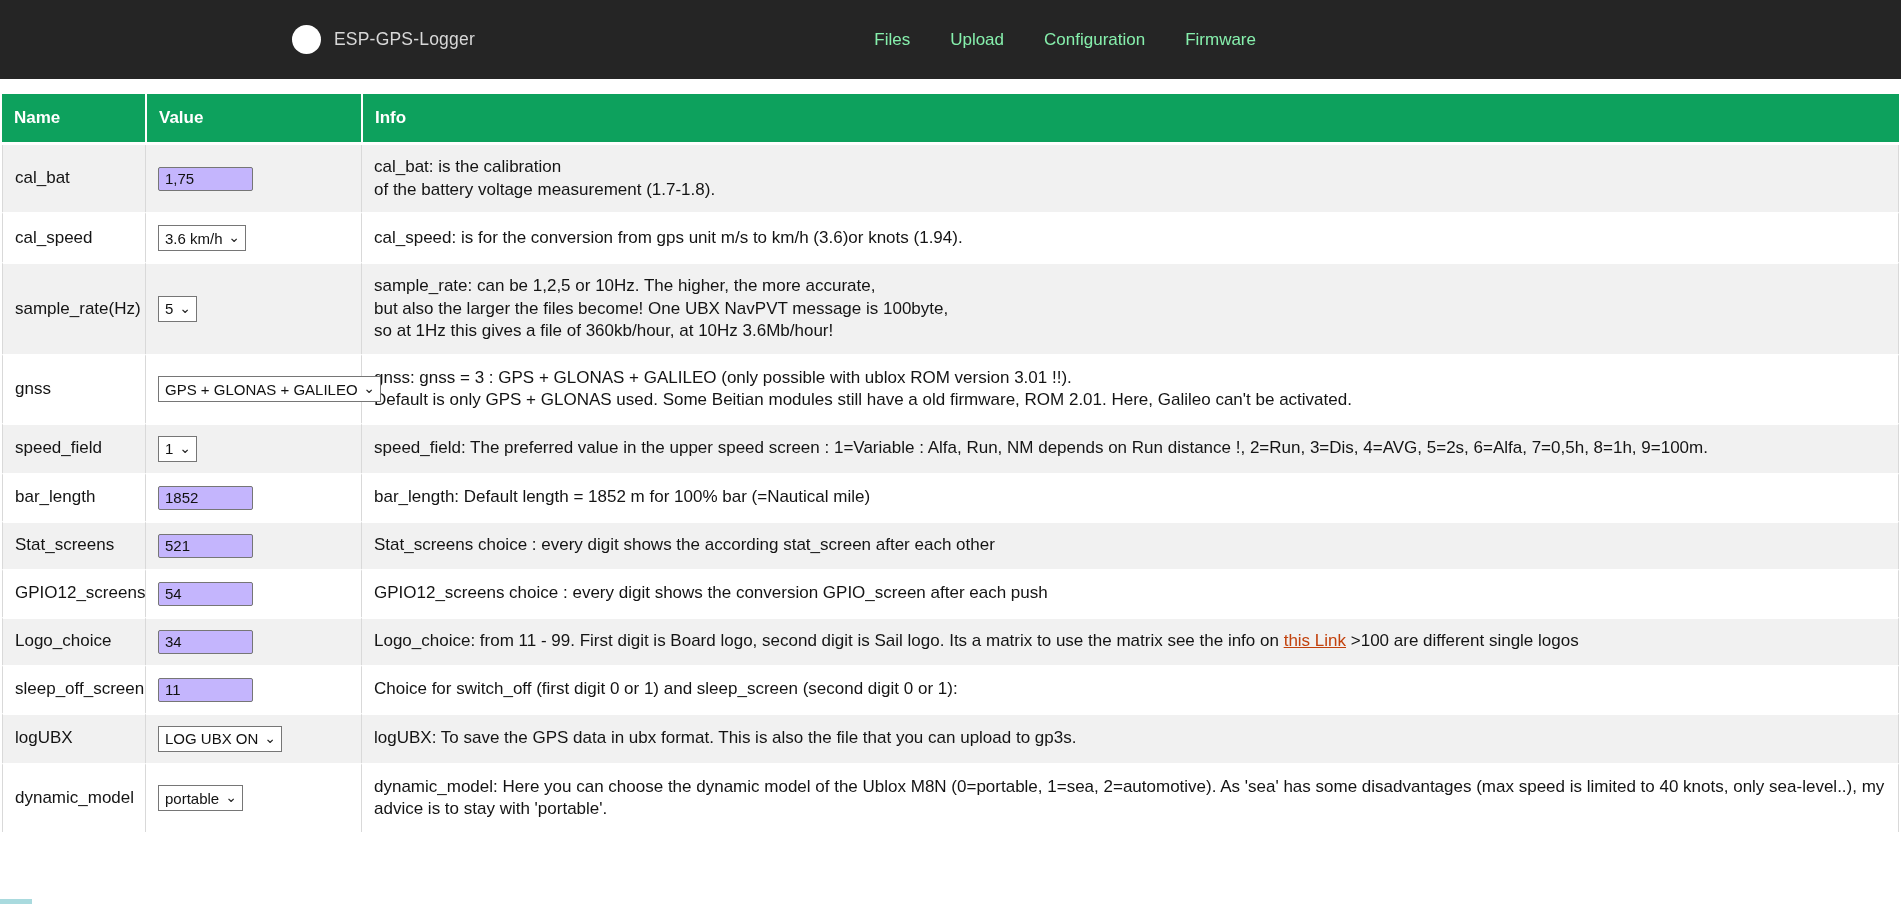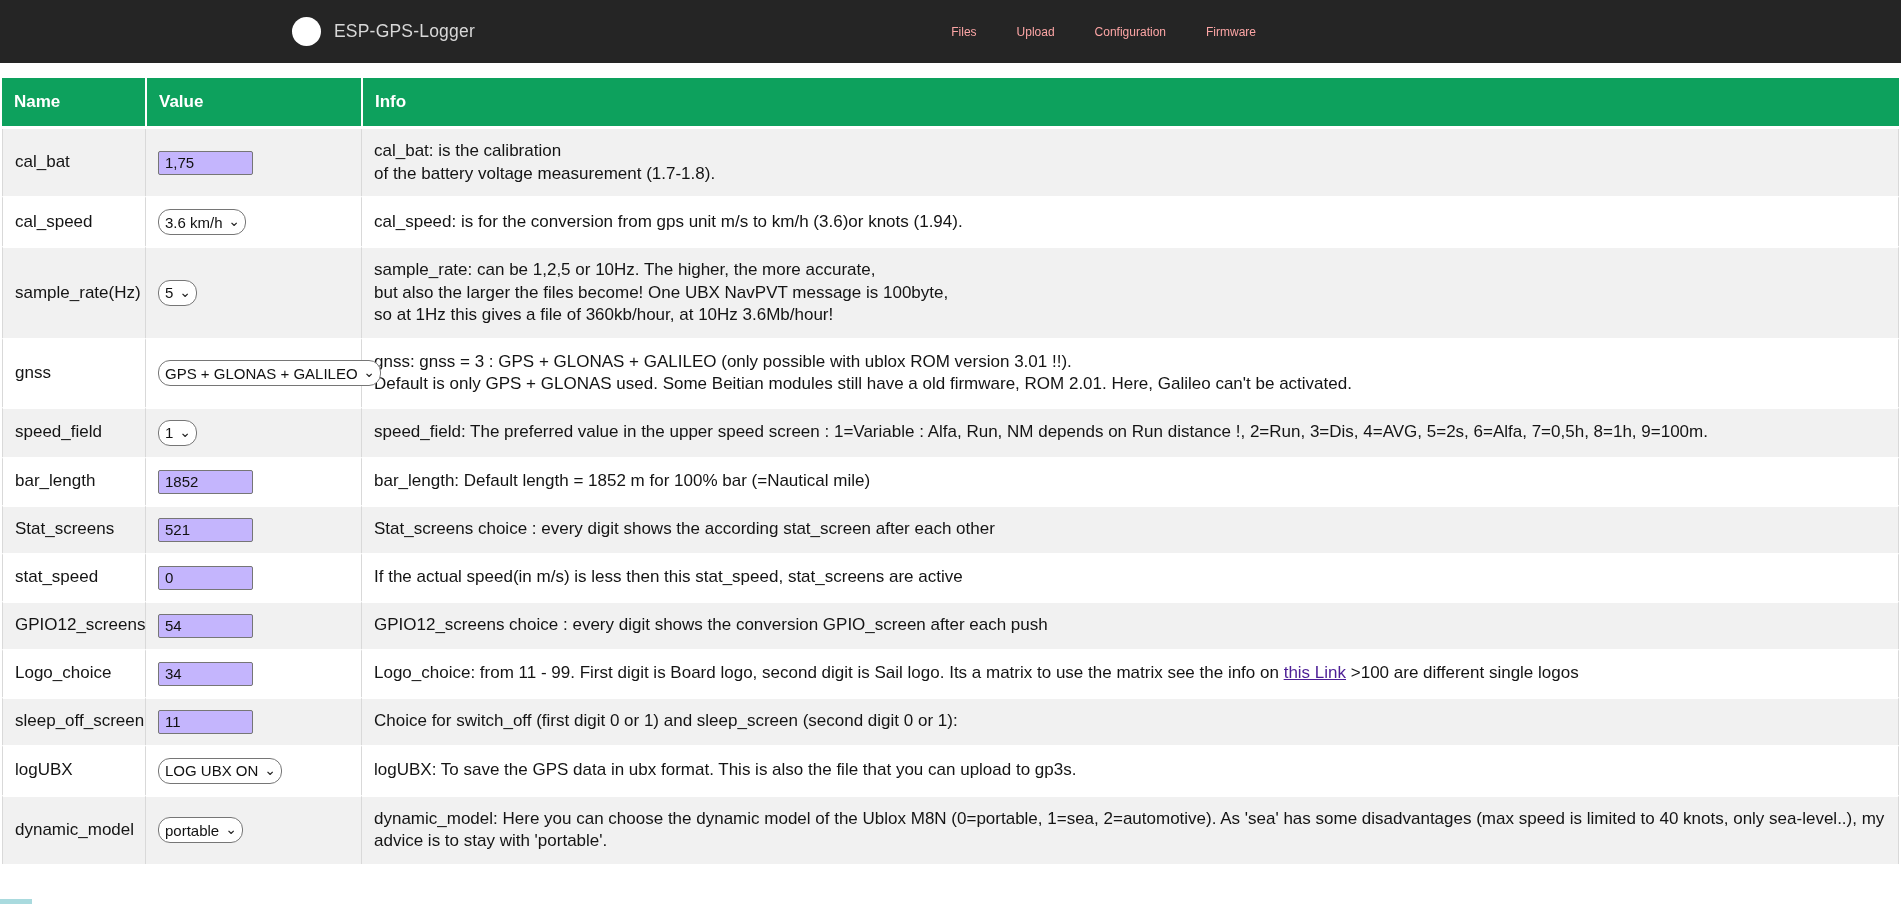--- a/index.html
+++ b/index.html
@@ -6,35 +6,35 @@
   html, body { margin: 0; padding: 0; }
   body {
     width: 1901px; height: 904px; overflow: hidden;
     background: #ffffff;
     font-family: "Liberation Sans", sans-serif;
     position: relative;
   }
 
   
   .navbar {
-    height: 63px; background: #252525;
+    height: 79px; background: #252525;
     display: flex; align-items: center;
   }
   .brand { display: flex; align-items: center; margin-left: 292px; }
   .brand-circle {
     width: 29px; height: 29px; border-radius: 50%;
     background: #ffffff; flex: 0 0 auto;
   }
   .brand-title {
     color: #d8d8d8; font-size: 17.5px; margin-left: 13px;
     letter-spacing: 0.2px;
   }
   .nav-links { display: flex; margin-left: auto; margin-right: 645px; }
   .nav-link {
-    color: #fca5a5; font-size: 12px; text-decoration: none;
+    color: #86efac; font-size: 17px; text-decoration: none;
     padding: 0 20px; cursor: pointer;
   }
   .nav-link:last-child { padding-right: 0; }
 
   
   .table-wrap { margin: 15px 2px 0 2px; }
   table {
     width: 100%; border-collapse: separate; border-spacing: 0;
     table-layout: fixed;
   }
@@ -51,37 +51,37 @@
     font-size: 17px; line-height: 22.5px; color: #141414;
     border-left: 1px solid #d9d9d9;
     border-top: 2px solid #ffffff;
     vertical-align: middle;
   }
   td:last-child { border-right: 1px solid #d9d9d9; }
   tr:nth-child(odd) td { background: #f1f1f1; }
   tr:nth-child(even) td { background: #ffffff; }
   tbody tr:first-child td { border-top: none; }
   .info-cell { white-space: pre-line; }
-  .info-cell a { color: #4c1d95; text-decoration: underline; cursor: pointer; }
+  .info-cell a { color: #c2410c; text-decoration: underline; cursor: pointer; }
 
   
   input[type="text"] {
     width: 95px; height: 24px;
     border: 1px solid #767676; border-radius: 2px;
     font-family: "Liberation Sans", sans-serif;
     font-size: 15px; padding: 1px 6px; color: #111; background: #c4b5fd;
   }
   .select-wrap { position: relative; display: inline-block; }
   .select-wrap::after {
     content: "⌄"; position: absolute; right: 6px; top: 1px;
     font-size: 14px; color: #222; pointer-events: none;
   }
   select {
     appearance: none; -webkit-appearance: none;
-    border: 1px solid #767676; border-radius: 12px;
+    border: 1px solid #767676; border-radius: 0;
     background: #ffffff; color: #111;
     font-family: "Liberation Sans", sans-serif;
     font-size: 15px; height: 26px; padding: 2px 22px 2px 6px;
   }
 
   
   .scroll-artifact {
     position: absolute; left: 0; bottom: 0;
     width: 32px; height: 5px; background: #a9dade;
   }
@@ -150,25 +150,20 @@
           <td>bar_length</td>
           <td><input type="text" value="1852" style=""></td>
           <td class="info-cell">bar_length: Default length = 1852 m for 100% bar (=Nautical mile)</td>
         </tr>
         <tr>
           <td>Stat_screens</td>
           <td><input type="text" value="521" style=""></td>
           <td class="info-cell">Stat_screens choice : every digit shows the according stat_screen after each other</td>
         </tr>
         <tr>
-          <td>stat_speed</td>
-          <td><input type="text" value="0" style=""></td>
-          <td class="info-cell">If the actual speed(in m/s) is less then this stat_speed, stat_screens are active</td>
-        </tr>
-        <tr>
           <td>GPIO12_screens</td>
           <td><input type="text" value="54" style=""></td>
           <td class="info-cell">GPIO12_screens choice : every digit shows the conversion GPIO_screen after each push</td>
         </tr>
         <tr>
           <td>Logo_choice</td>
           <td><input type="text" value="34" style=""></td>
           <td class="info-cell"><span>Logo_choice: from 11 - 99. First digit is Board logo, second digit is Sail logo. Its a matrix to use the matrix see the info on </span><a href="#">this Link</a><span> &gt;100 are different single logos</span></td>
         </tr>
         <tr>

